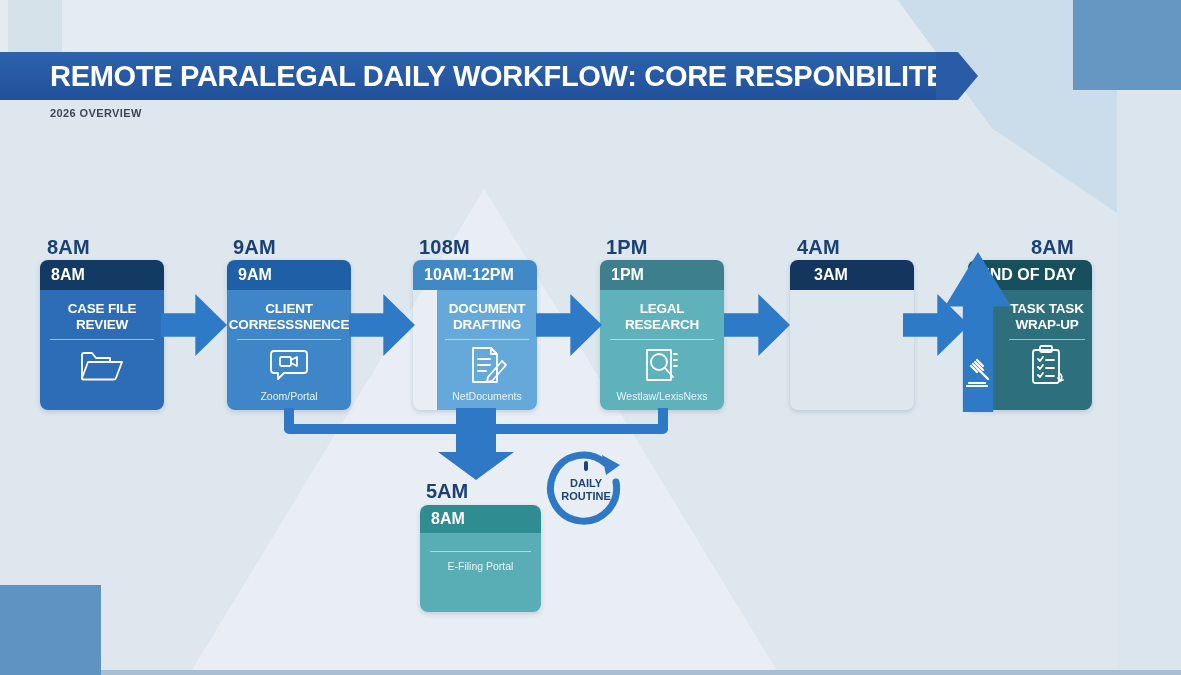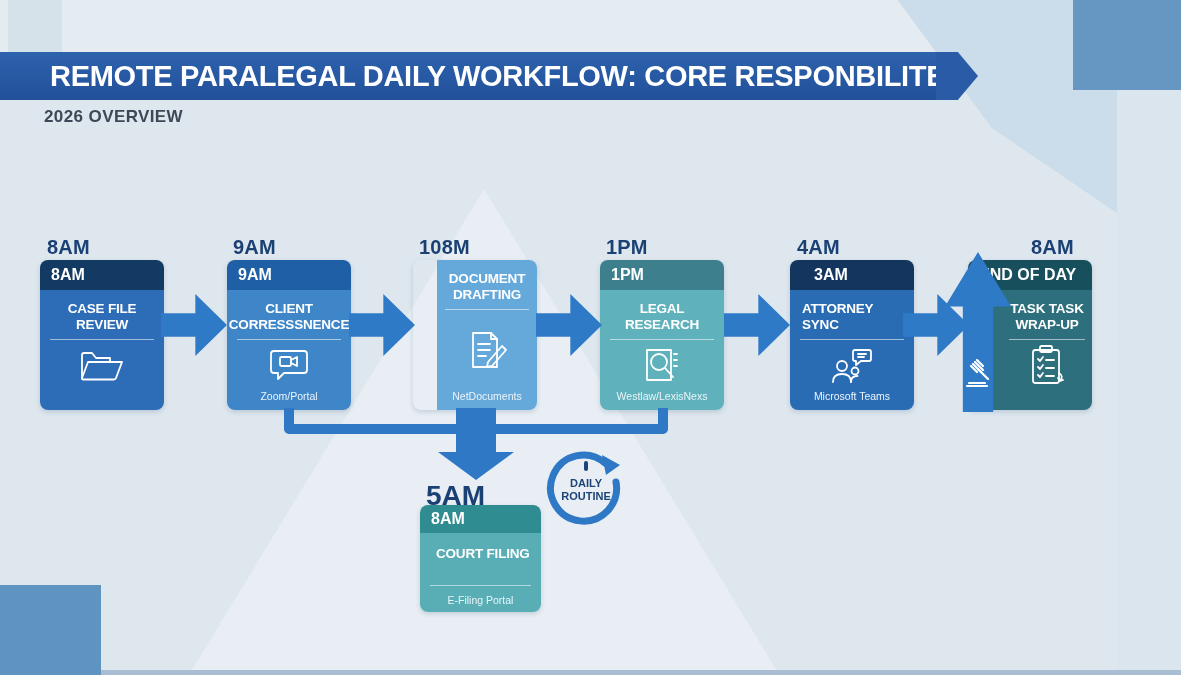--- a/index.html
+++ b/index.html
@@ -17,21 +17,21 @@
   .bottomstrip { position:absolute; left:0; top:670px; width:1181px; height:5px; background:#a9bdd3; }
   .sq-tr { position:absolute; left:1073px; top:0; width:108px; height:90px; background:#6697c3; }
   .sq-bl { position:absolute; left:0; top:585px; width:101px; height:90px; background:#6094c0; }
 
   
   .banner { position:absolute; left:0; top:52px; width:936px; height:48px;
             background:linear-gradient(#2d62ad,#22509a); display:flex; align-items:center; }
   .banner-tip { position:absolute; left:936px; top:52px; width:42px; height:48px; background:#2a5ba7;
             clip-path:polygon(0 0, 52% 0, 100% 50%, 52% 100%, 0 100%); }
   .banner h1 { color:#fff; font-size:29px; font-weight:800; letter-spacing:-0.3px; padding-left:50px; white-space:nowrap; }
-  .overview { position:absolute; left:44px; top:107px; font-size:17px; font-weight:600; color:#3d4757; letter-spacing:0.4px; }
+  .overview { position:absolute; left:50px; top:107px; font-size:11px; font-weight:600; color:#3d4757; letter-spacing:0.4px; }
 
   
   .tlabel { position:absolute; top:236px; font-size:20px; font-weight:800; color:#1a4074; letter-spacing:0.2px; }
 
   
   .card { position:absolute; top:260px; width:124px; height:150px; border-radius:8px; overflow:hidden;
           box-shadow:0 2px 5px rgba(30,60,100,.18); display:flex; flex-direction:column; }
   .card-header { height:30px; line-height:30px; padding-left:11px; color:#fff; font-size:16px; font-weight:800; flex:0 0 30px; }
   .card-body { flex:1; display:flex; flex-direction:column; align-items:center; padding-top:11px; }
   .card-title { color:#fff; font-size:13.5px; font-weight:800; line-height:1.18; text-align:center; padding:0 7px; letter-spacing:-0.2px; min-height:32px; }
@@ -55,21 +55,21 @@
   .cstem  { left:456px; top:408px; width:40px; height:48px; }
   .dhead  { left:438px; top:452px; width:76px; height:28px; clip-path:polygon(0 0,100% 0,50% 100%); }
 
   
   .court { position:absolute; left:420px; top:505px; width:121px; height:107px; border-radius:8px; overflow:hidden;
            box-shadow:0 2px 5px rgba(30,60,100,.18); display:flex; flex-direction:column; }
   .court .card-header { height:28px; line-height:28px; flex-basis:28px; }
   .court .card-title { text-align:left; align-self:flex-start; padding-left:16px; margin-top:2px; }
   .court .divider { margin-top:7px; }
   .court .card-tool { margin-top:8px; }
-  .court-tlabel { position:absolute; left:426px; top:480px; font-size:28px; font-weight:800; color:#1a4074; }
+  .court-tlabel { position:absolute; left:426px; top:480px; font-size:20px; font-weight:800; color:#1a4074; }
 
   
   .routine { position:absolute; left:546px; top:449px; width:80px; height:80px; }
   .routine text { font-size:11px; font-weight:800; fill:#1c4478; font-family:"Liberation Sans",sans-serif; }
 
   svg.lineicon { stroke:#fff; fill:none; stroke-width:1.8; stroke-linecap:round; stroke-linejoin:round; }
 </style>
 </head>
 <body>
 
@@ -124,20 +124,21 @@
           <path d="M6 5 h30 q3 0 3 3 v16 q0 3-3 3 H16 l-6 6 v-6 H6 q-3 0-3-3 V8 q0-3 3-3 z"></path>
           <rect x="12" y="11" width="11" height="9" rx="1.5"></rect>
           <path d="M23 14 l6-3 v9 l-6-3"></path>
         </svg>
       </div>
       <div class="card-tool">Zoom/Portal</div>
     </div>
   </div>
 
   <div class="card" style="left:413px">
+    <div class="card-header" style="background-color: rgb(64, 137, 197);">10AM-12PM</div>
     <div class="card-body" style="background-color: rgb(101, 168, 218); margin-left: 24px;">
       <div class="card-title">DOCUMENT DRAFTING</div>
       <div class="divider"></div>
       <div class="card-icon">
         <svg class="lineicon" width="44" height="42" viewBox="0 0 44 42">
           <path d="M8 4 h18 l6 6 v28 H8 z"></path>
           <path d="M26 4 v6 h6"></path>
           <path d="M13 15 h12 M13 21 h12 M13 27 h8"></path>
           <path d="M23 33 L37 17 l4 4 L27 37 l-5 1 z"></path>
         </svg>
@@ -158,35 +159,20 @@
           <circle cx="19" cy="18" r="8"></circle>
           <path d="M25 24 l8 9"></path>
         </svg>
       </div>
       <div class="card-tool">Westlaw/LexisNexs</div>
     </div>
   </div>
 
   <div class="card" style="left:790px">
     <div class="card-header" style="background-color: rgb(20, 53, 94); padding-left: 24px;">3AM</div>
-    <div class="card-body" style="background-color: rgb(42, 108, 180);">
-      <div class="card-title left">ATTORNEY SYNC</div>
-      <div class="divider"></div>
-      <div class="card-icon">
-        <svg class="lineicon" width="48" height="42" viewBox="0 0 48 42">
-          <circle cx="14" cy="22" r="5"></circle>
-          <path d="M5 38 q0-8 9-8 q9 0 9 8"></path>
-          <circle cx="27" cy="27" r="3.5"></circle>
-          <path d="M23 38 q0-6 6.5-6"></path>
-          <path d="M27 6 h14 q2 0 2 2 v7 q0 2-2 2 h-8 l-5 4 v-4 h-1 q-2 0-2-2 V8 q0-2 2-2 z"></path>
-          <path d="M30 10 h8 M30 13 h6"></path>
-        </svg>
-      </div>
-      <div class="card-tool">Microsoft Teams</div>
-    </div>
   </div>
 
   <div class="card" style="left:968px">
     <div class="card-header" style="background-color: rgb(23, 79, 93);">END OF DAY</div>
     <div class="card-body" style="background-color: rgb(46, 111, 125); padding-left: 34px;">
       <div class="card-title">TASK TASK WRAP-UP</div>
       <div class="divider"></div>
       <div class="card-icon">
         <svg class="lineicon" width="44" height="44" viewBox="0 0 44 44">
           <rect x="8" y="7" width="26" height="33" rx="2.5"></rect>
@@ -220,21 +206,20 @@
   <div class="conn stub-l"></div>
   <div class="conn stub-r"></div>
   <div class="conn hbar"></div>
   <div class="conn cstem"></div>
   <div class="conn dhead"></div>
 
   <div class="court-tlabel">5AM</div>
   <div class="court">
     <div class="card-header" style="background-color: rgb(47, 141, 145);">8AM</div>
     <div class="card-body" style="background-color: rgb(88, 174, 180);">
-      <div class="card-title">COURT FILING</div>
       <div class="divider"></div>
       <div class="card-tool">E-Filing Portal</div>
     </div>
   </div>
 
   <svg class="routine" viewBox="0 0 80 80">
     <g fill="none" stroke="#2e78c5" stroke-width="7" stroke-linecap="round">
       <path d="M 59 14 A 33 33 0 1 0 70 33"></path>
     </g>
     <path d="M56 6 L74 16 L60 26 z" fill="#2e78c5"></path>

